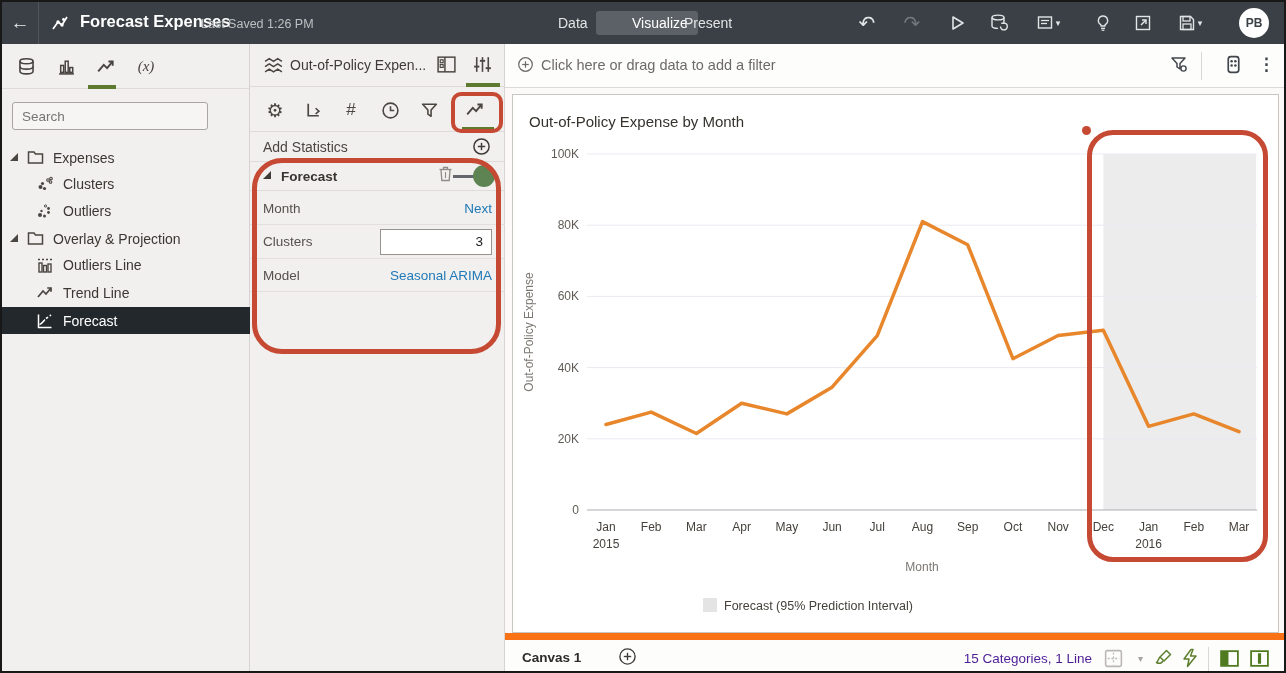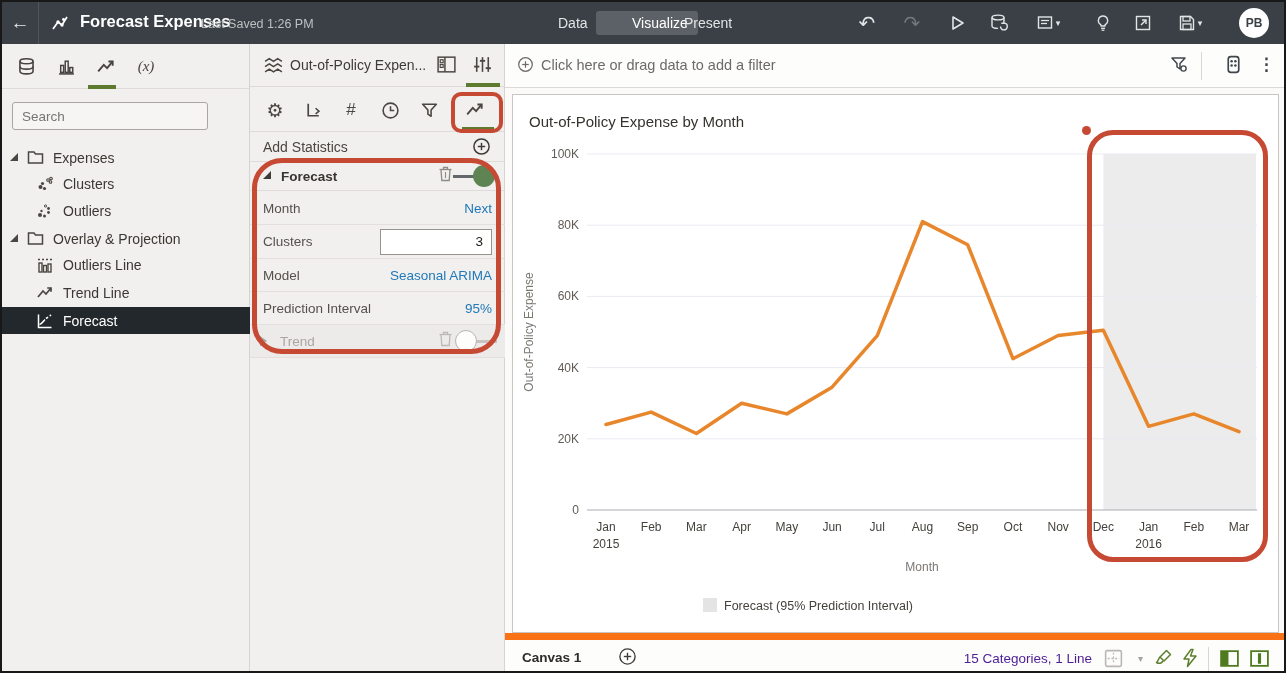--- a/index.html
+++ b/index.html
@@ -369,40 +369,21 @@
       <span class="stat-value">Next</span>
     </div>
     <div class="stat-row" style="top:181px;height:34px;">
       <span class="stat-label">Clusters</span>
       <input id="periods-input" value="3" style="">
     </div>
     <div class="stat-row" style="top:215px;">
       <span class="stat-label">Model</span>
       <span class="stat-value">Seasonal ARIMA</span>
     </div>
-    <div class="stat-row" style="top:248px;">
-      <span class="stat-label">Prediction Interval</span>
-      <span class="stat-value">95%</span>
-    </div>
-
-    <div class="stat-row" id="trend-row" style="top:281px;">
-      <span class="exp-closed"></span>
-      <span class="stat-label" style="margin-left:2px;">Trend</span>
-      <span class="trash">
-        <svg width="15" height="16" viewBox="0 0 15 16">
-            <line x1="1.5" y1="3.5" x2="13.5" y2="3.5" stroke="currentColor" stroke-width="1.3"></line>
-            <path d="M5.5 3.5 v-2 h4 v2" fill="none" stroke="currentColor" stroke-width="1.3"></path>
-            <path d="M3 3.5 l.8 11 h7.4 l.8-11" fill="none" stroke="currentColor" stroke-width="1.3"></path>
-          </svg>
-      </span>
-      <span class="tgl tgl-off">
-          <span class="track"></span>
-          <span class="knob"></span>
-        </span>
-    </div>
+
   </div>
 
   <div id="main">
     <div id="filter-bar">
       <div id="filter-prompt">
         <svg width="17" height="17" viewBox="0 0 18 18">
             <circle cx="9" cy="9" r="7.2" fill="none" stroke="currentColor" stroke-width="1.3"></circle>
             <line x1="9" y1="5.5" x2="9" y2="12.5" stroke="currentColor" stroke-width="1.3"></line>
             <line x1="5.5" y1="9" x2="12.5" y2="9" stroke="currentColor" stroke-width="1.3"></line>
           </svg>

